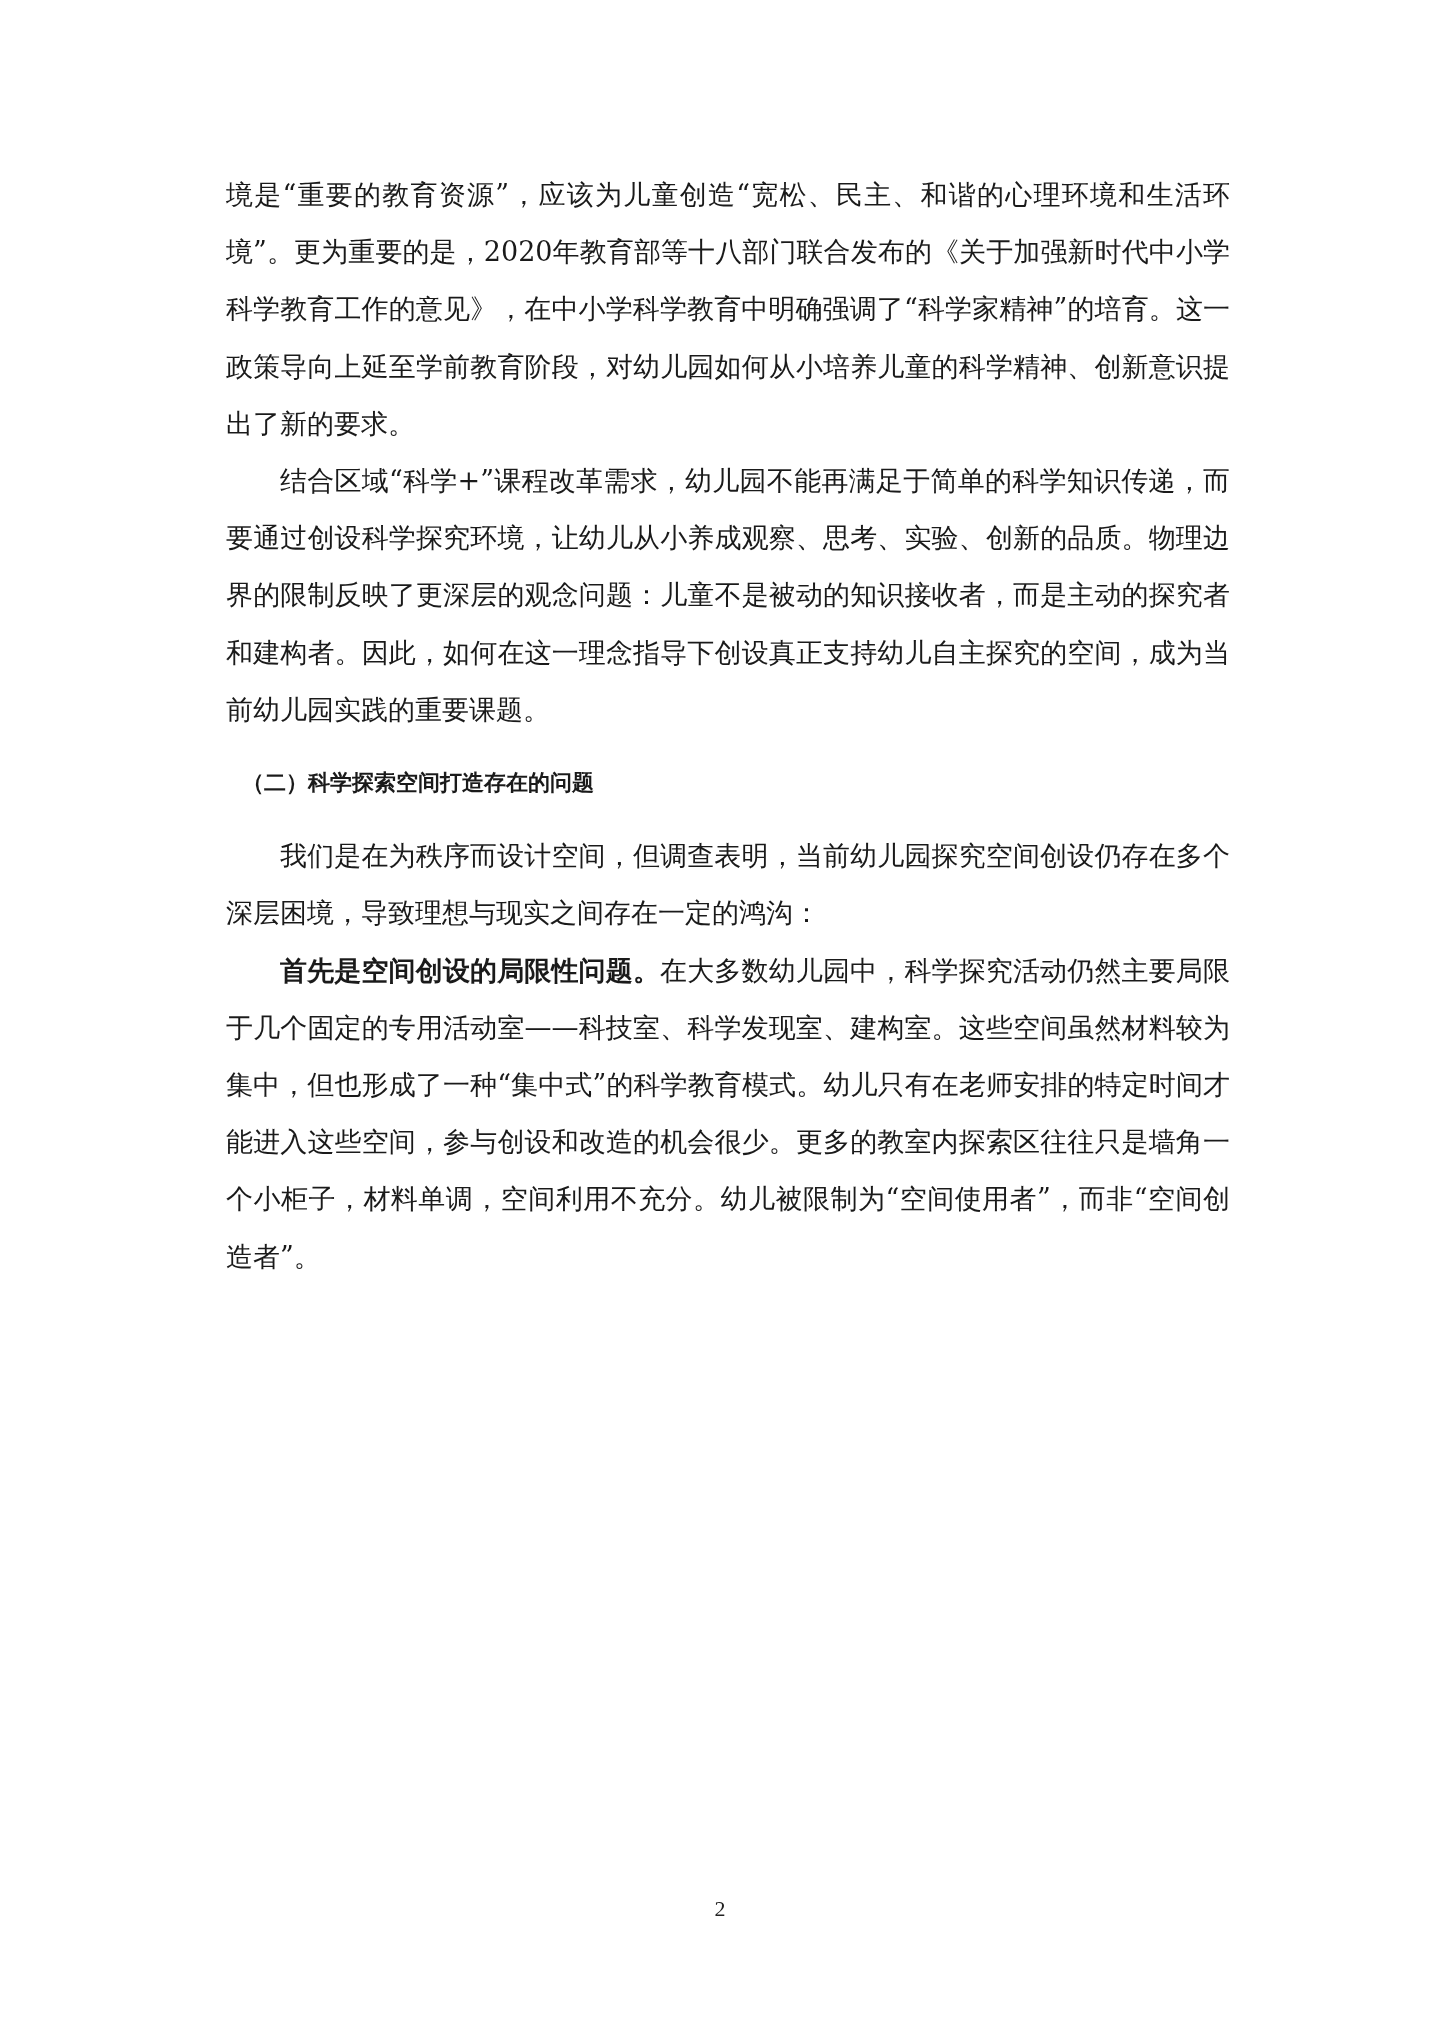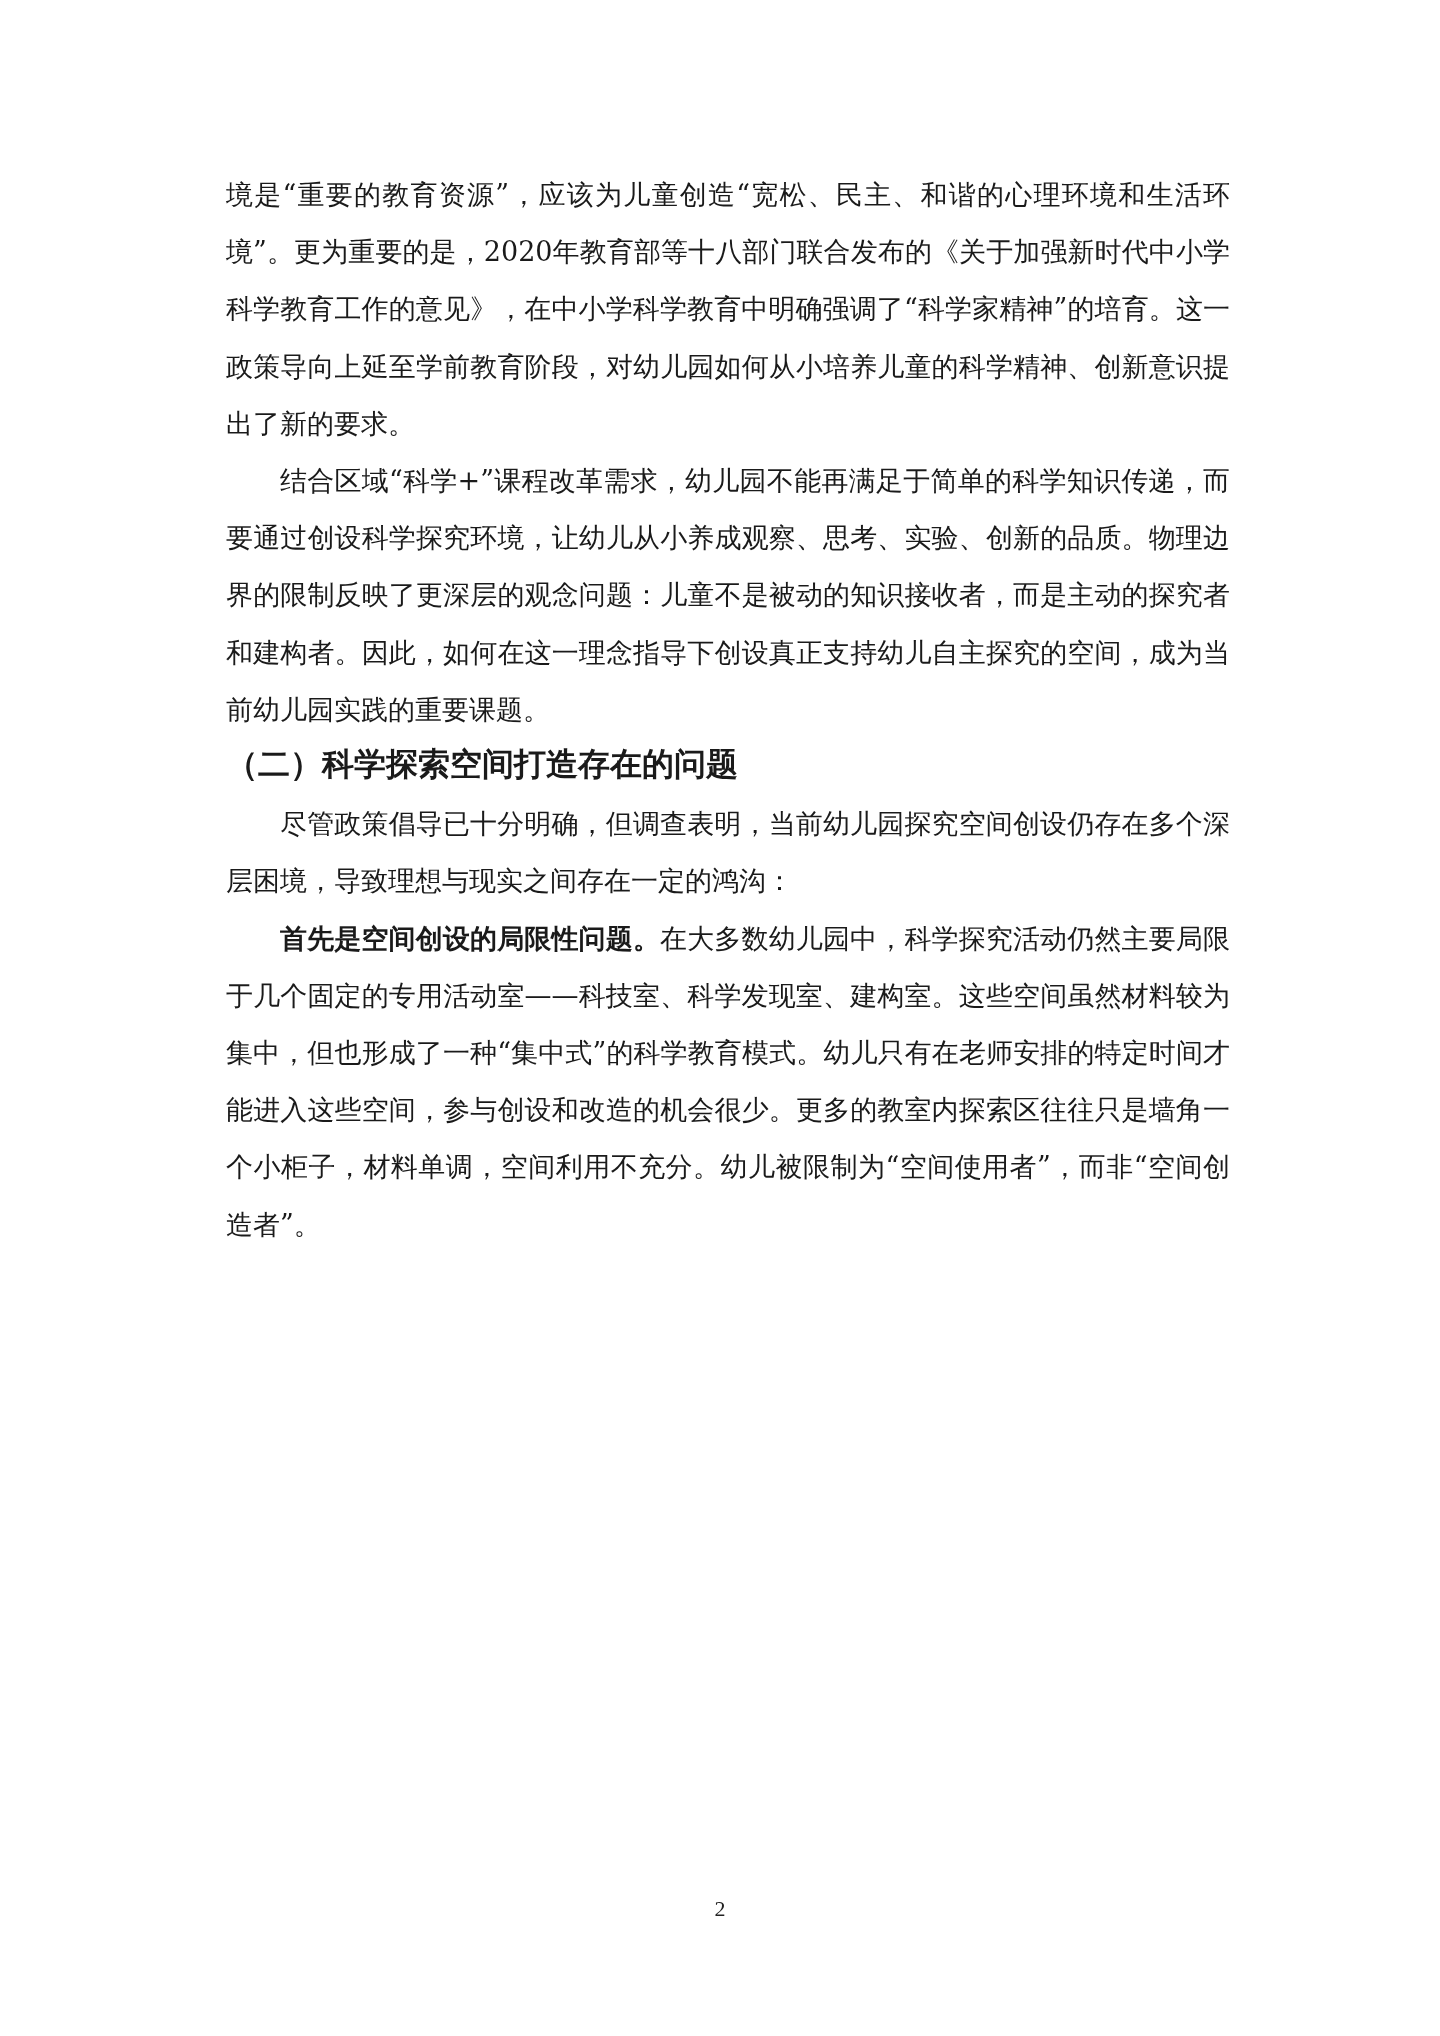--- a/index.html
+++ b/index.html
@@ -9,38 +9,38 @@
     font-family: "DejaVu Serif", "Liberation Serif", serif;
     color: #1a1a1a;
     font-size: 27px;
     line-height: 57.2px;
     text-align: justify;
     text-justify: inter-character;
   }
   .para { margin: 0; text-indent: 2em; }
   .para.noindent { text-indent: 0; }
   .heading {
-    margin: 0; font-weight: bold; text-indent: 0;
-    font-family: Liberation Mono, monospace;
-    font-size: 32px;
+    margin: 16px; font-weight: bold; text-indent: 0;
+    font-family: Liberation Serif, serif;
+    font-size: 22px;
   }
   .lead { font-weight: bold; font-family: "DejaVu Sans", "Liberation Sans", sans-serif; }
   .page-number {
     position: absolute; left: 0; width: 1440px; top: 1896px;
     text-align: center;
     font-family: "Liberation Serif", "DejaVu Serif", serif;
     font-size: 22px; color: #222;
   }
 </style>
 </head>
 <body>
 
 <div class="page">
   <p class="para noindent">境是“重要的教育资源”，应该为儿童创造“宽松、民主、和谐的心理环境和生活环境”。更为重要的是，2020年教育部等十八部门联合发布的《关于加强新时代中小学科学教育工作的意见》，在中小学科学教育中明确强调了“科学家精神”的培育。这一政策导向上延至学前教育阶段，对幼儿园如何从小培养儿童的科学精神、创新意识提出了新的要求。</p>
   <p class="para">结合区域“科学+”课程改革需求，幼儿园不能再满足于简单的科学知识传递，而要通过创设科学探究环境，让幼儿从小养成观察、思考、实验、创新的品质。物理边界的限制反映了更深层的观念问题：儿童不是被动的知识接收者，而是主动的探究者和建构者。因此，如何在这一理念指导下创设真正支持幼儿自主探究的空间，成为当前幼儿园实践的重要课题。</p>
   <p class="heading">（二）科学探索空间打造存在的问题</p>
-  <p class="para">尽管政策倡导已十分明确，但调查表明，当前幼儿园探究空间创设仍存在多个深层困境，导致理想与现实之间存在一定的鸿沟：</p>
+  <p class="para">我们是在为秩序而设计空间，但调查表明，当前幼儿园探究空间创设仍存在多个深层困境，导致理想与现实之间存在一定的鸿沟：</p>
   <p class="para">
     <span class="lead">首先是空间创设的局限性问题。</span><span>在大多数幼儿园中，科学探究活动仍然主要局限于几个固定的专用活动室——科技室、科学发现室、建构室。这些空间虽然材料较为集中，但也形成了一种“集中式”的科学教育模式。幼儿只有在老师安排的特定时间才能进入这些空间，参与创设和改造的机会很少。更多的教室内探索区往往只是墙角一个小柜子，材料单调，空间利用不充分。幼儿被限制为“空间使用者”，而非“空间创造者”。</span>
   </p>
 </div>
 
 <div class="page-number">2</div>
 
 </body></html>

